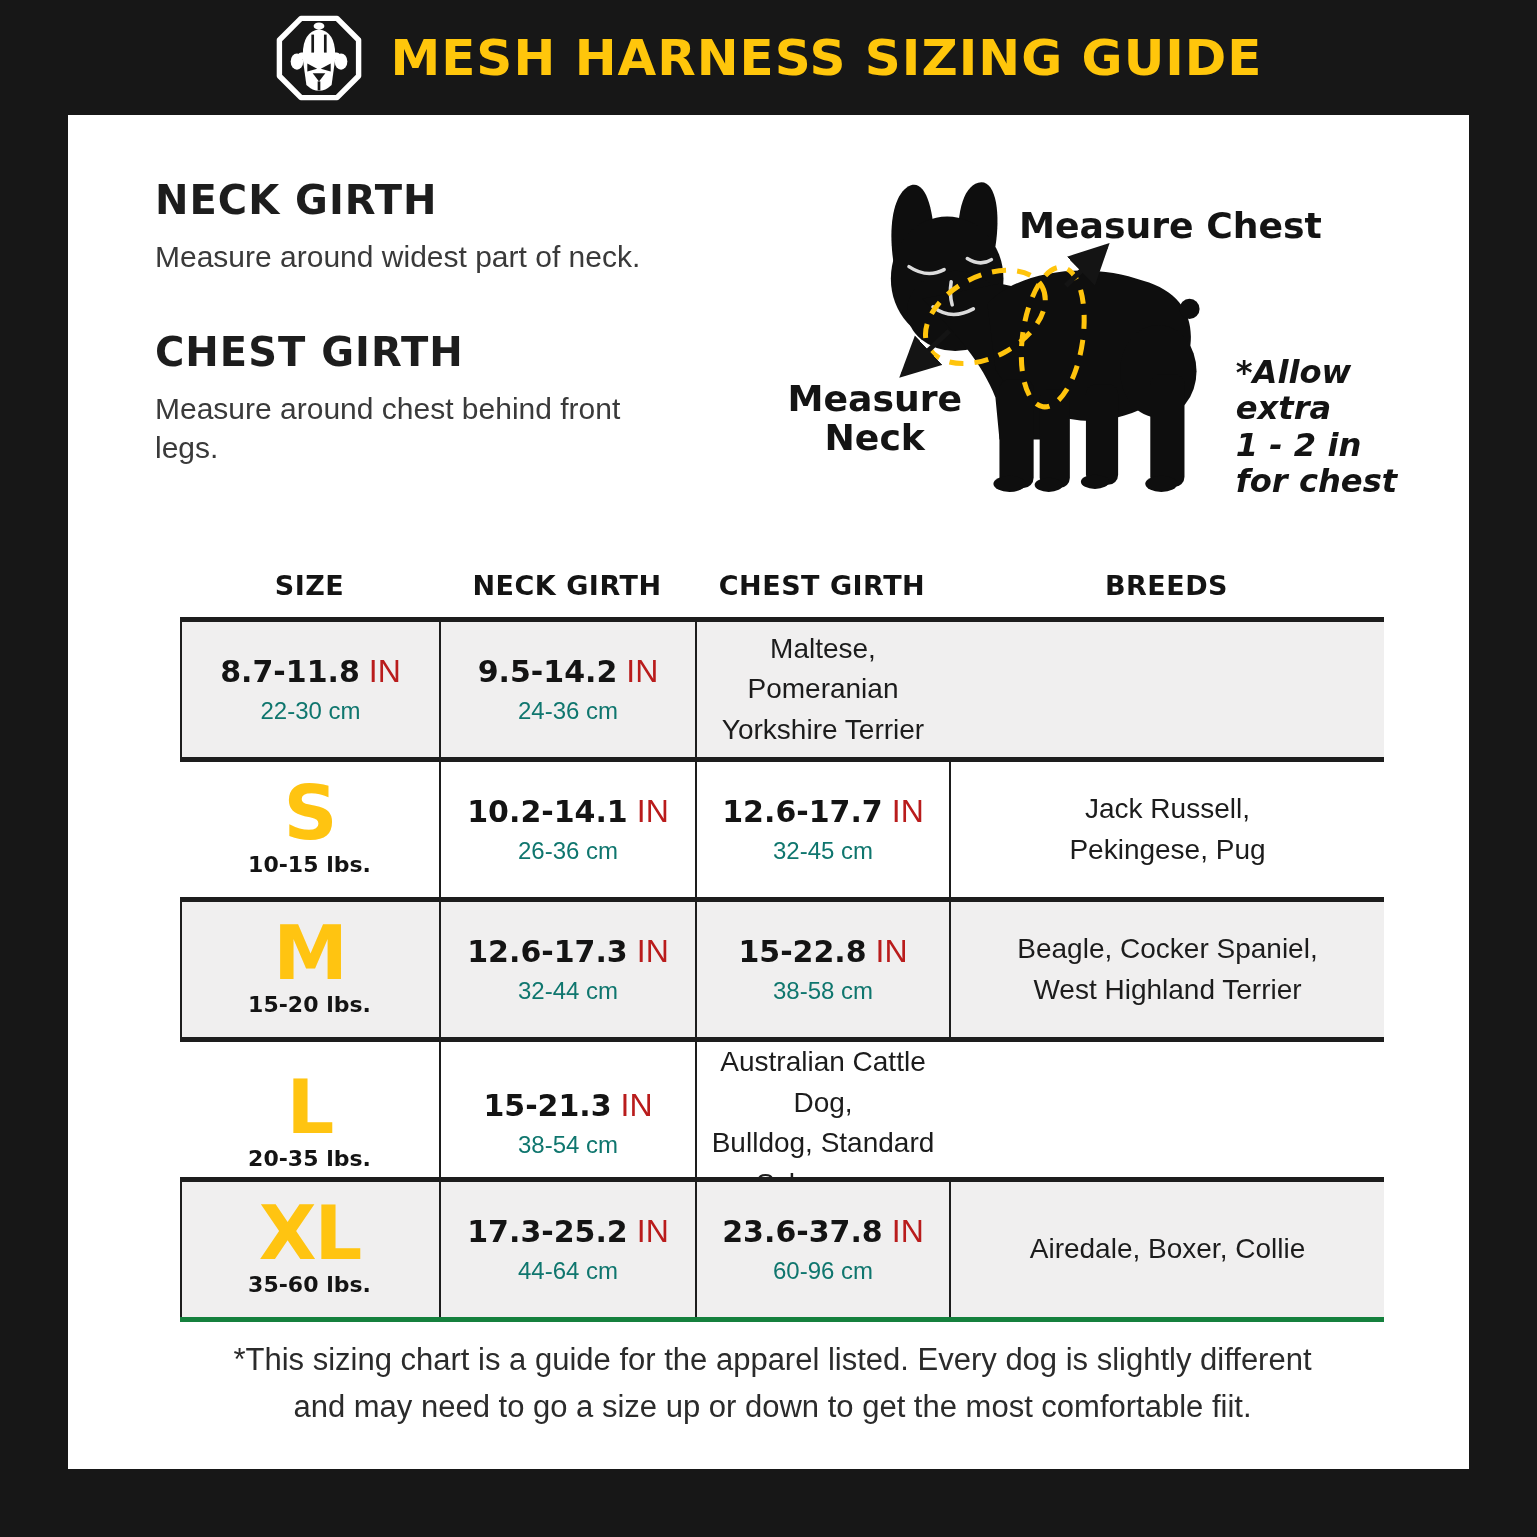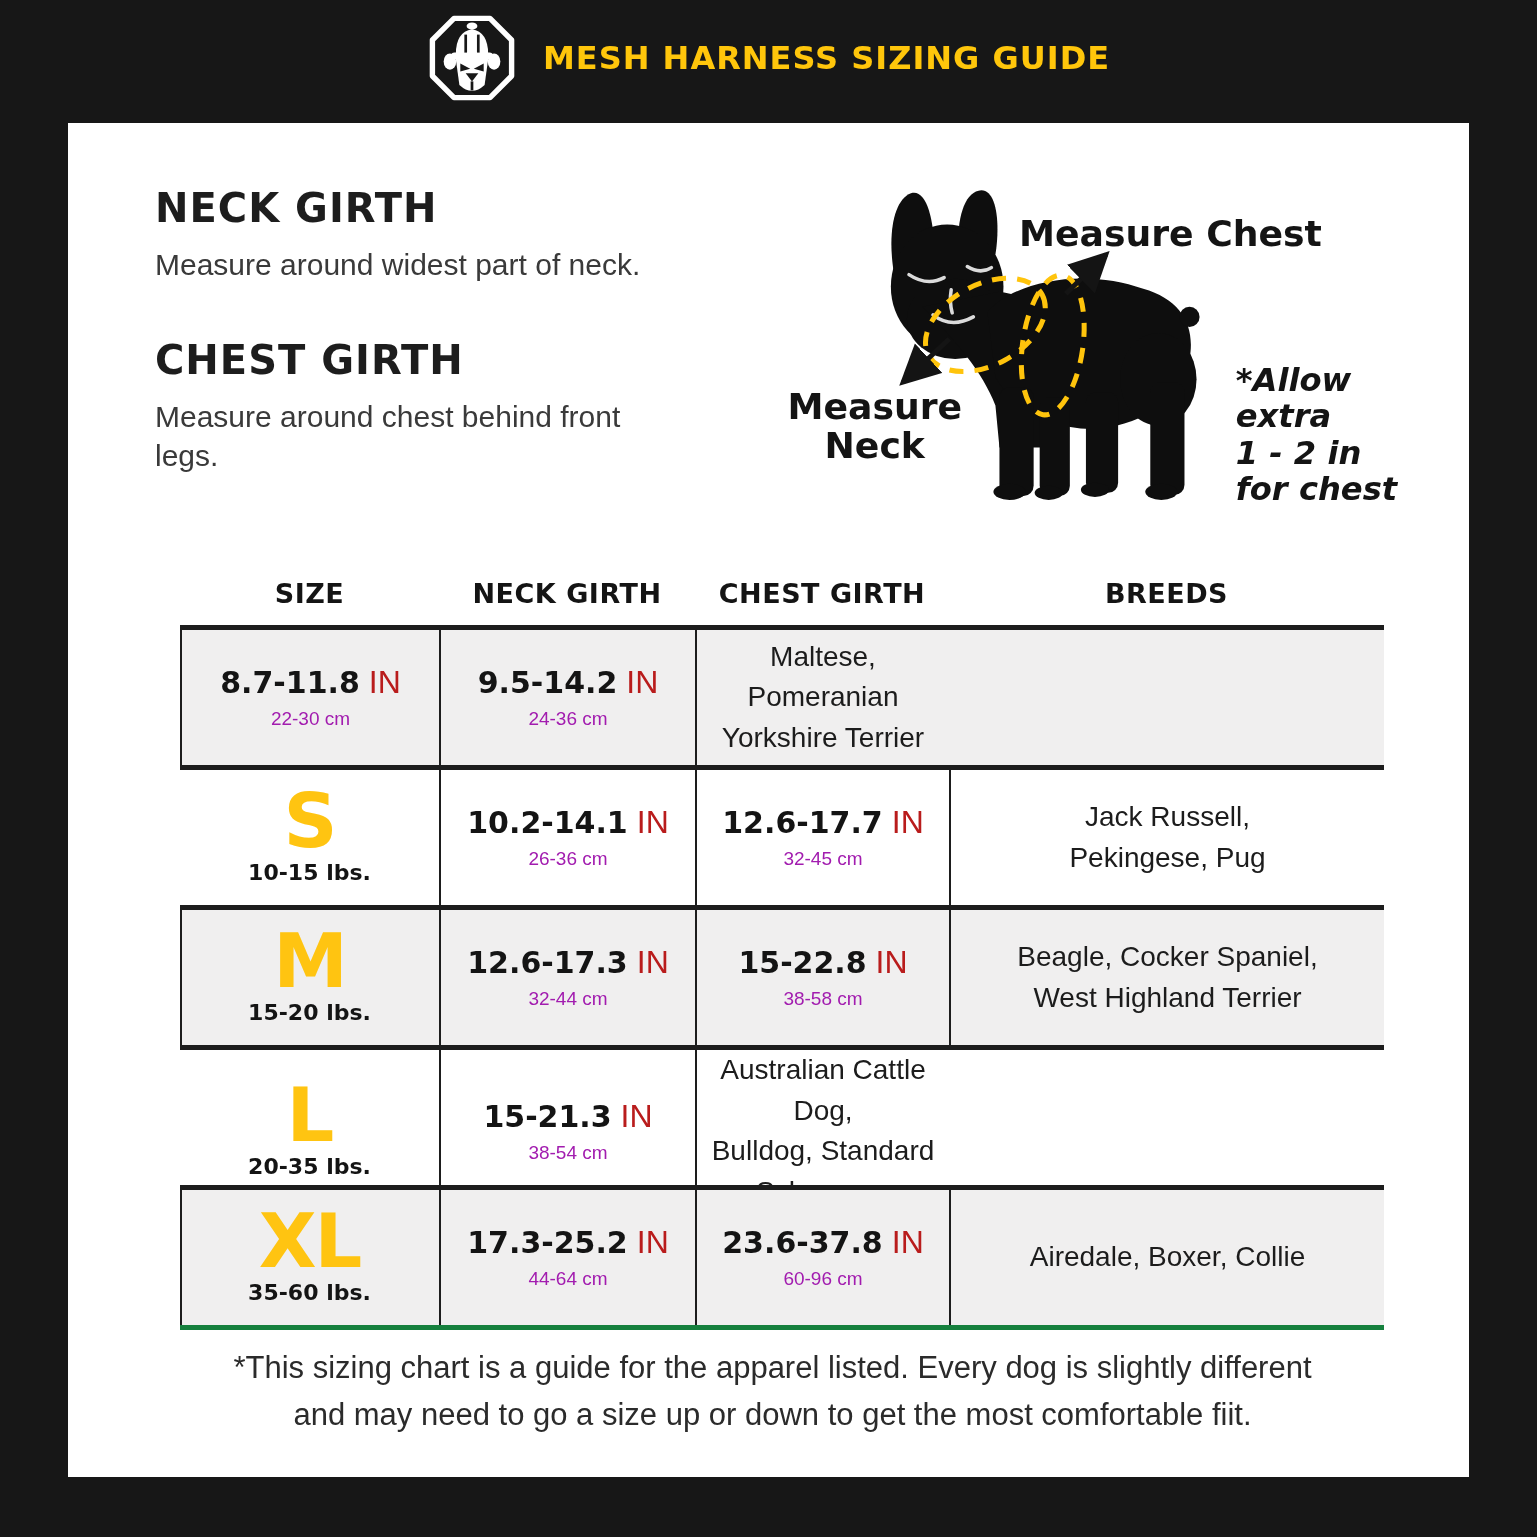--- a/index.html
+++ b/index.html
@@ -10,26 +10,26 @@
     color:#1d1d1d;
     overflow:hidden;
   }
   
   .top-bar{
     height:115px;display:flex;align-items:center;justify-content:center;gap:26px;
   }
   .logo{width:90px;height:90px;flex:0 0 auto;}
   .main-title{
     font-family:"DejaVu Sans",sans-serif;
-    font-weight:700;font-size:32px;letter-spacing:1px;
+    font-weight:700;font-size:50px;letter-spacing:1px;
     color:#FFC60B;
   }
   
   .panel{
-    position:relative;margin:8px 68px;height:1354px;background:#ffffff;
+    position:relative;margin:0 68px;height:1354px;background:#ffffff;
   }
   
   .girth-info{position:absolute;left:87px;top:62px;width:580px;}
   .girth-title{
     font-family:"DejaVu Sans",sans-serif;font-weight:700;
     font-size:40px;letter-spacing:1px;color:#1d1d1d;
   }
   .girth-desc{
     margin-top:14px;font-size:30px;font-weight:400;color:#3a3a3a;line-height:1.32;
   }
@@ -68,21 +68,21 @@
     margin-top:6px;font-family:"DejaVu Sans",sans-serif;font-weight:700;
     font-size:22px;color:#141414;
   }
   .measure-line{line-height:1.1;}
   .measure-line .num{
     font-family:"DejaVu Sans",sans-serif;font-weight:700;font-size:30px;color:#141414;
   }
   .measure-line .unit{
     font-size:32px;font-weight:400;color:#b91c1c;margin-left:9px;
   }
-  .cm{margin-top:8px;font-size:19px;font-weight:400;color:#a21caf;}
+  .cm{margin-top:8px;font-size:24px;font-weight:400;color:#0f766e;}
   .breeds{font-size:28px;font-weight:400;color:#1c1c1c;line-height:1.45;white-space:pre-line;}
   
   .footnote{
     position:absolute;left:8px;right:0;top:1222px;text-align:center;
     font-size:31px;font-weight:400;color:#2b2b2b;line-height:1.5;white-space:pre-line;
   }
 </style>
 </head>
 <body>
 

